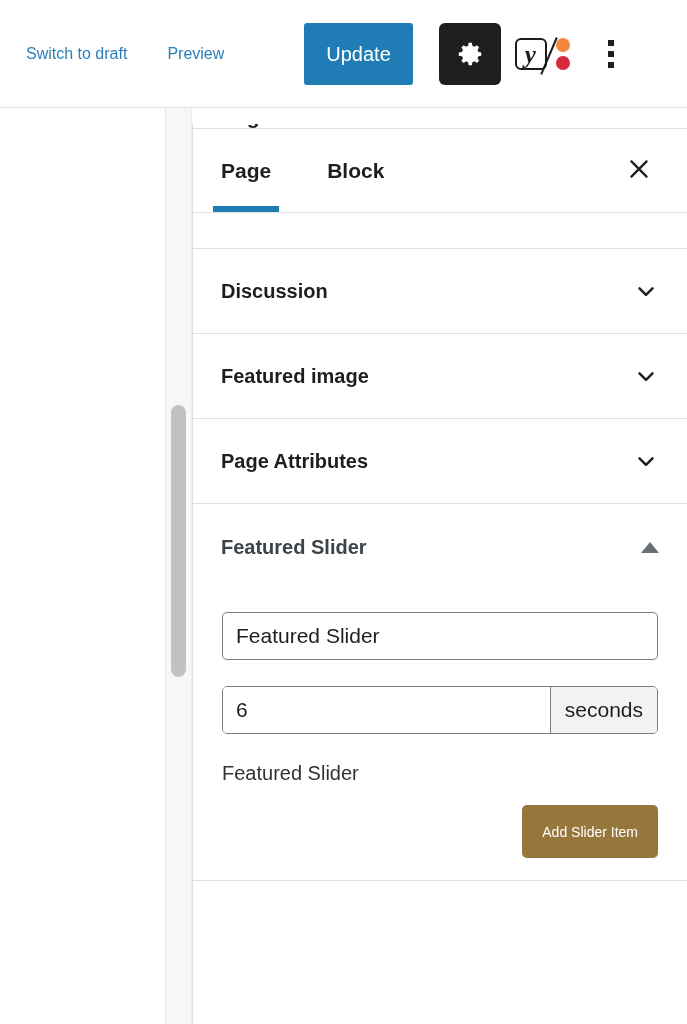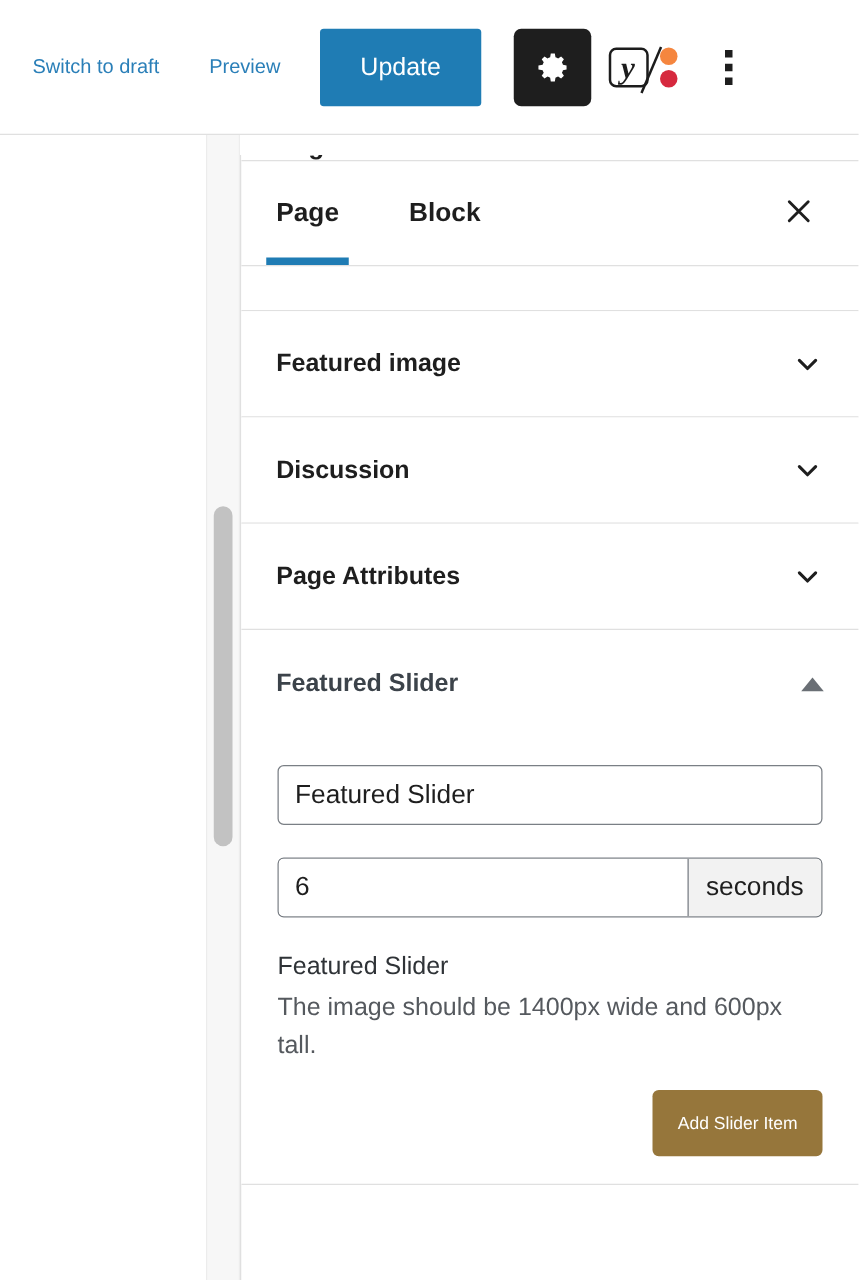--- a/index.html
+++ b/index.html
@@ -46,26 +46,27 @@
   }
   .tb-link.switch { margin-right: 24px; }
   .tb-link.preview { margin-right: 24px; }
 
   .update-btn {
     background: #1f7cb4;
     color: #ffffff;
     font-size: 20px;
     border: none;
     border-radius: 3px;
-    padding: 0 32px;
+    padding: 0 22px;
     height: 62px;
     line-height: 62px;
     cursor: pointer;
     font-family: "Liberation Sans", sans-serif;
     white-space: nowrap;
+    margin-left: 48px;
   }
 
   .gear-btn {
     margin-left: 26px;
     width: 62px;
     height: 62px;
     background: #1e1e1e;
     border: none;
     border-radius: 6px;
     display: flex;
@@ -455,30 +456,30 @@
           <svg width="26" height="26" viewBox="0 0 24 24" aria-hidden="true">
             <path d="M5 5 L19 19 M19 5 L5 19" stroke="#1e1e1e" stroke-width="2.1" fill="none" stroke-linecap="round"></path>
           </svg>
         </span>
       </button>
     </div>
 
     <div class="spacer-row"></div>
 
     <div class="panel-row">
-      <span class="title">Featured image</span>
+      <span class="title">Discussion</span>
       <span class="chev">
         <svg width="26" height="26" viewBox="0 0 24 24" aria-hidden="true">
           <path d="M6 9.5 L12 15.5 L18 9.5" stroke="#1e1e1e" stroke-width="2.3" fill="none" stroke-linecap="round" stroke-linejoin="round"></path>
         </svg>
       </span>
     </div>
 
     <div class="panel-row">
-      <span class="title">Discussion</span>
+      <span class="title">Featured image</span>
       <span class="chev">
         <svg width="26" height="26" viewBox="0 0 24 24" aria-hidden="true">
           <path d="M6 9.5 L12 15.5 L18 9.5" stroke="#1e1e1e" stroke-width="2.3" fill="none" stroke-linecap="round" stroke-linejoin="round"></path>
         </svg>
       </span>
     </div>
 
     <div class="panel-row">
       <span class="title">Page Attributes</span>
       <span class="chev">
@@ -499,21 +500,20 @@
         <input class="text-input" type="text" value="Featured Slider" style="">
 
         <div class="field-gap"></div>
 
         <div class="input-group">
           <input type="text" value="6" style="">
           <span class="addon">seconds</span>
         </div>
 
         <div class="sub-title">Featured Slider</div>
-        <div class="help-text">The image should be 1400px wide and 600px tall.</div>
 
         <div class="btn-row">
           <button class="gold-btn">Add Slider Item</button>
         </div>
       </div>
     </div>
 
   </div>
 </div>
 

